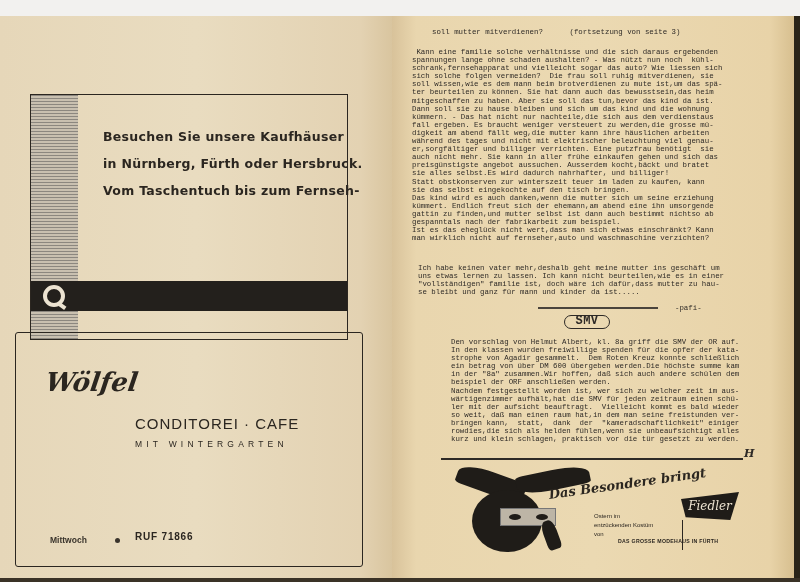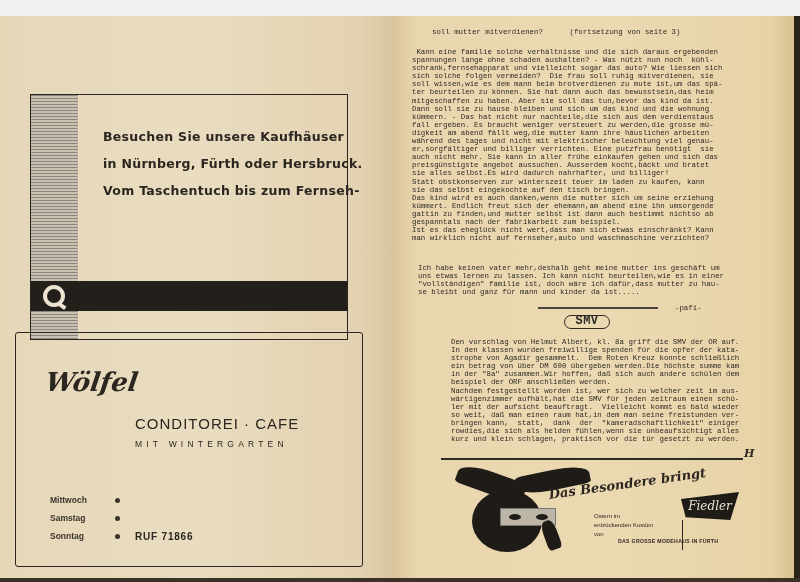--- a/index.html
+++ b/index.html
@@ -61,21 +61,21 @@
     position: absolute; left: 119px; top: 82px; font-family: "Liberation Sans", sans-serif;
     font-size: 15px; color: #2b2620; letter-spacing: 1px; white-space: nowrap;
   }
   .wintergarten {
     position: absolute; left: 119px; top: 106px; font-family: "Liberation Sans", sans-serif;
     font-size: 8.5px; color: #2b2620; letter-spacing: 4.2px; white-space: nowrap;
   }
   .days { position: absolute; left: 34px; top: 158px; }
   .day {
     font-family: "Liberation Sans", sans-serif; font-weight: bold; font-size: 8.5px;
-    color: #3a342c; height: 18px; display: flex; align-items: center; width: 70px; justify-content: space-between;
+    color: #3a342c; height: 18px; display: flex; align-items: center; width: 70px; justify-content: space-between; margin-top: 40px;
   }
   .dot { width: 5px; height: 5px; border-radius: 50%; background: #3a342c; }
   .concert {
     position: absolute; left: 119px; top: 158px; font-family: "Liberation Sans", sans-serif;
     font-size: 11px; color: #2b2620; line-height: 15px; white-space: nowrap;
   }
   .phone {
     position: absolute; left: 119px; top: 198px; font-family: "Liberation Sans", sans-serif;
     font-weight: bold; font-size: 10px; color: #2b2620; letter-spacing: 0.8px;
   }

